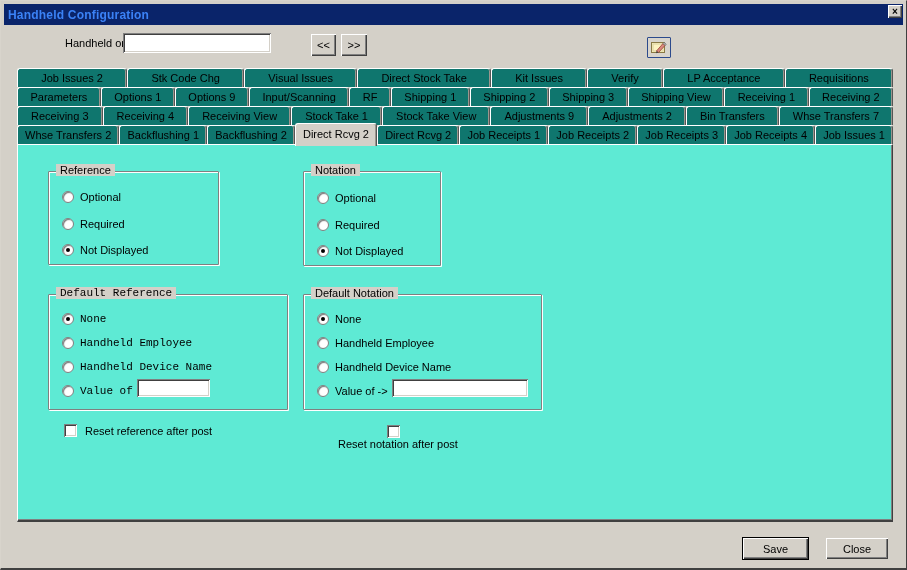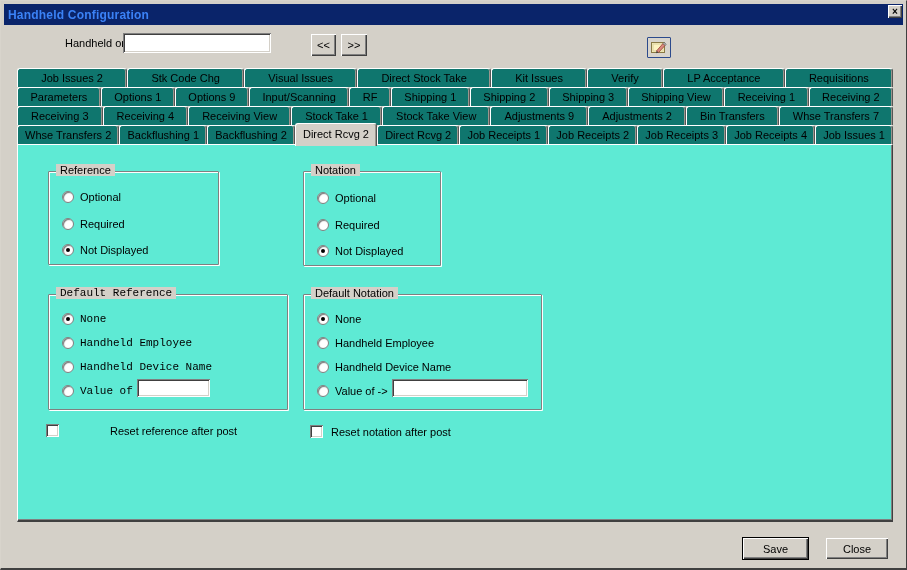--- a/index.html
+++ b/index.html
@@ -244,25 +244,25 @@
         <span class="radio"></span>
         <span class="opt-label">Handheld Device Name</span>
       </div>
       <div class="opt-row" style="top:89px;">
         <span class="radio"></span>
         <span class="opt-label">Value of -&gt;</span>
       </div>
       <input class="sunken value-input" style="left: 88px; top: 84px; width: 136px;" type="text" value="">
     </div>
 
-    <div class="chk-row" style="left:28px; top:279px;gap:43px;">
+    <div class="chk-row" style="left:46px; top:279px;">
       <span class="checkbox"></span>
       <span class="opt-label">Reset reference after post</span>
     </div>
-    <div class="chk-row" style="left:292px; top:280px;">
+    <div class="chk-row" style="left:312px; top:280px;flex-direction:column;">
       <span class="checkbox"></span>
       <span class="opt-label">Reset notation after post</span>
     </div>
 
   </div>
 
   <button id="save-btn" class="btn3d btn-default">Save</button>
   <button id="close-btn" class="btn3d">Close</button>
 
 </div>

